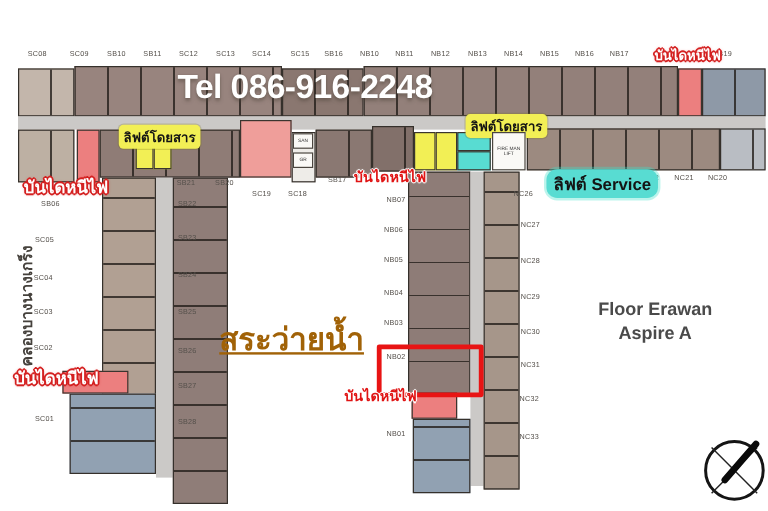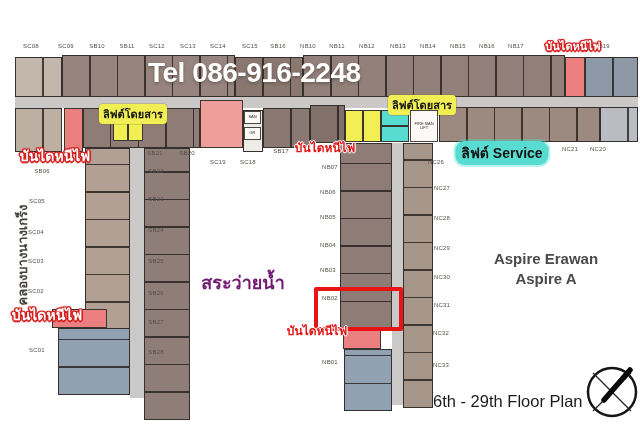--- a/index.html
+++ b/index.html
@@ -16,21 +16,21 @@
              font-size:4px;line-height:1.1;color:#333;overflow:hidden;}
   
   .hl{position:absolute;left:314px;top:287px;width:81px;height:36px;border:4px solid #e81414;border-radius:2px;}
   
   .title{position:absolute;left:276px;top:35px;transform:translate(-50%,-50%);white-space:nowrap;
          font-size:13px;font-weight:bold;color:#3f3b38;
          text-shadow:0 0 2px #fff,0 0 2px #fff,0 0 3px #fff,1px 1px 2px #fff,-1px -1px 2px #fff;}
   .tel{position:absolute;left:148px;top:57px;white-space:nowrap;font-size:28px;font-weight:bold;color:#ffffff;
        letter-spacing:-0.5px;text-shadow:0 2px 3px rgba(80,70,60,.5),0 0 1px rgba(90,80,70,.55);}
   .pool{position:absolute;left:243px;top:282px;transform:translate(-50%,-50%);white-space:nowrap;
-        font-size:18px;font-weight:bold;color:#701a75;}
+        font-size:26px;font-weight:bold;color:#a16207;text-decoration:underline;}
   .tower{position:absolute;left:546px;top:268px;transform:translate(-50%,-50%);text-align:center;white-space:nowrap;
          font-size:15px;font-weight:bold;color:#4a4a4a;line-height:1.3;
          text-shadow:0 0 2px #fff,0 0 3px #fff,1px 1px 2px #fff;}
   .floor{position:absolute;left:433px;top:401px;transform:translateY(-50%);white-space:nowrap;
          font-size:16.5px;color:#1c1c1c;}
   .canal{position:absolute;left:22px;top:255px;transform:translate(-50%,-50%) rotate(-90deg);white-space:nowrap;
          font-size:13px;font-weight:bold;color:#45413c;
          text-shadow:0 0 2px #fff,0 0 3px #fff;}
   
   .unit-label{position:absolute;transform:translate(-50%,-50%);font-size:6px;color:#55504b;
@@ -89,24 +89,23 @@
   <div class="corr" style="left:392px;top:143px;width:11px;height:262px;"></div>
   <div class="blk vunits" style="left:403px;top:143px;width:30px;height:265px;background-color:#a6968a;"></div>
   <div class="room" style="left:343px;top:327px;width:38px;height:22px;background:#ec7f7f;"></div>
   <div class="blk vunits" style="left:344px;top:349px;width:48px;height:62px;background-color:#91a1b2;"></div>
 
   <div class="hl"></div>
 
   <div class="tel">Tel 086-916-2248</div>
   <div class="pool">สระว่ายน้ำ</div>
   <div class="tower">
-    <div>Aspire Erawan</div>
+    <div>Floor Erawan</div>
     <div>Aspire A</div>
   </div>
-  <div class="floor">6th - 29th Floor Plan</div>
   <div class="canal">คลองบางนางเกร็ง</div>
 
   <svg style="left:584px;top:364px;" width="56" height="56" viewBox="0 0 56 56">
     <circle cx="28" cy="28" r="24" fill="none" stroke="#151515" stroke-width="2.5"></circle>
     <line x1="9" y1="9" x2="47" y2="47" stroke="#222" stroke-width="1.2"></line>
     <line x1="9" y1="47" x2="47" y2="9" stroke="#222" stroke-width="1.2"></line>
     <line x1="20" y1="36" x2="46" y2="6" stroke="#0a0a0a" stroke-width="5.5" stroke-linecap="round"></line>
   </svg>
 
 <span class="unit-label" style="left: 31px; top: 46px;">SC08</span>

